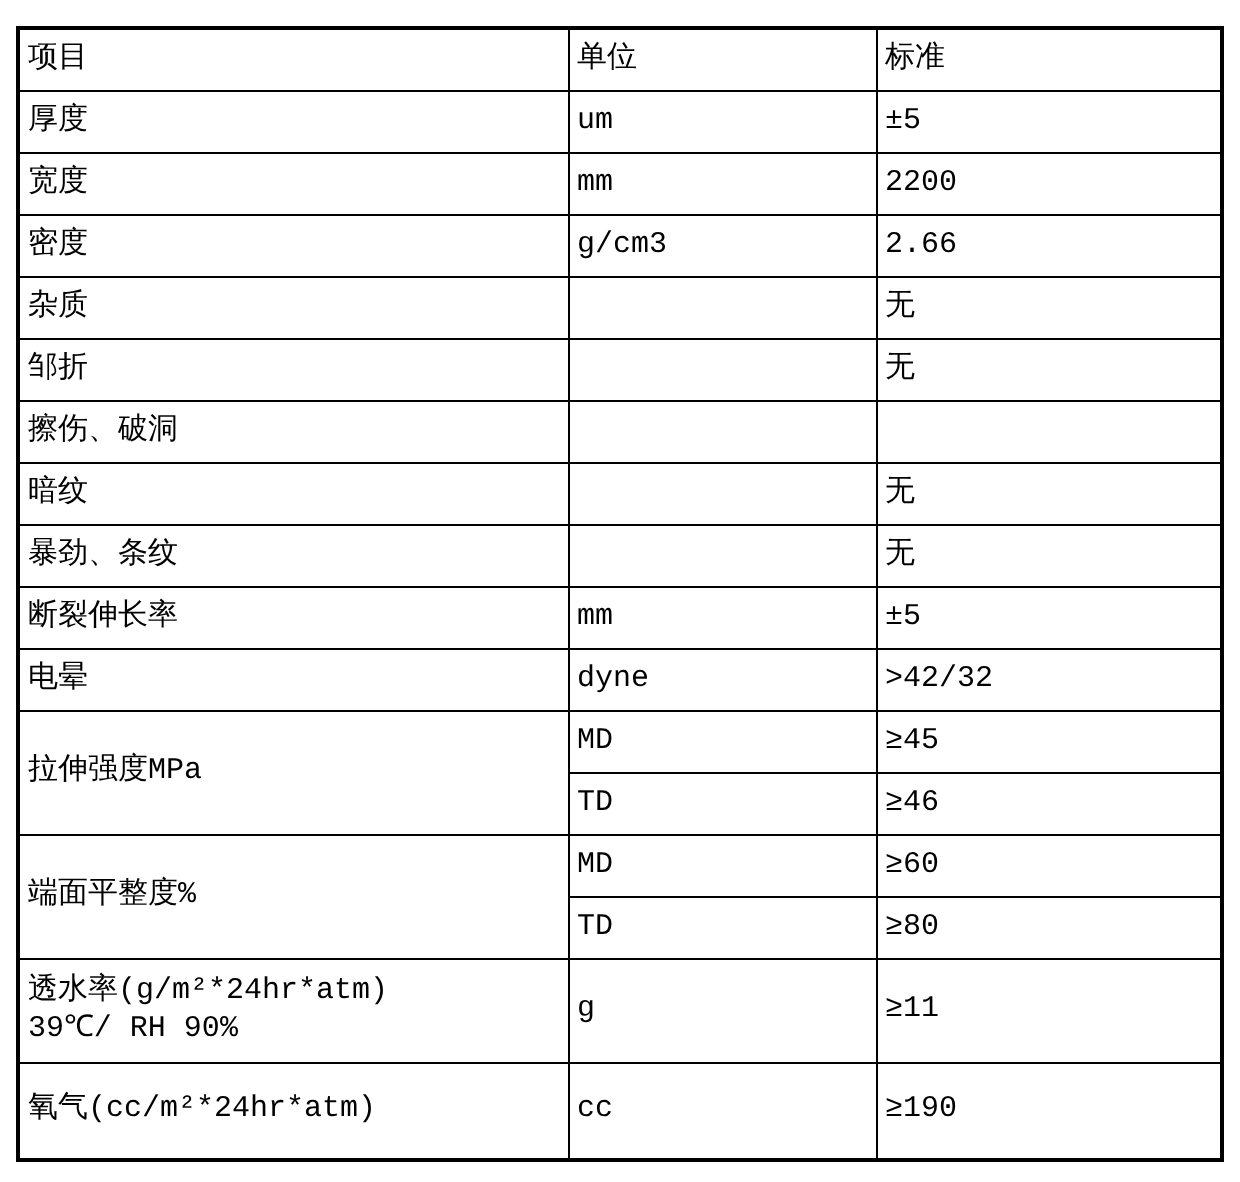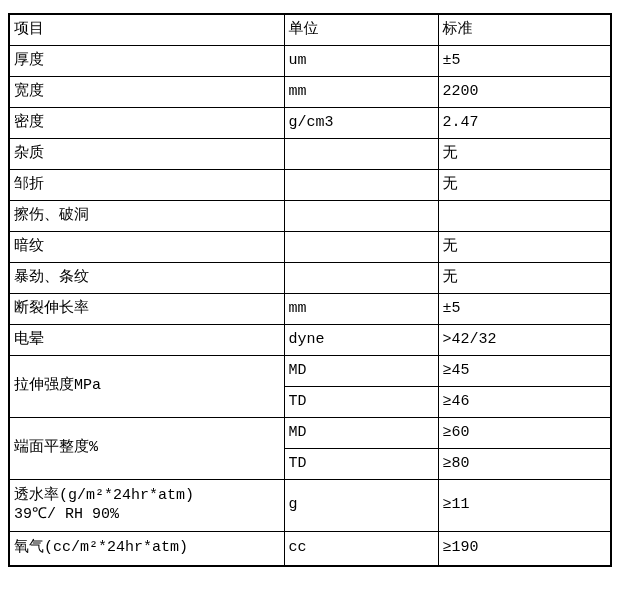--- a/index.html
+++ b/index.html
@@ -33,21 +33,21 @@
     border: 1px solid #000000;
     padding: 1px 4px 0 4px;
     font-size: 15px;
     line-height: 1.25;
     vertical-align: middle;
     white-space: nowrap;
     overflow: hidden;
   }
   tr { height: 31px; }
   tr.row-wvtr { height: 52px; margin-left: 24px; }
-  tr.row-oxygen { height: 35px; font-family: Liberation Mono, monospace; }
+  tr.row-oxygen { height: 49px; font-family: Liberation Mono, monospace; }
   td .line { display: block; }
 </style>
 </head>
 <body>
 
 <div class="page">
   <table class="spec-table">
     <colgroup>
         <col class="c1">
         <col class="c2">
@@ -66,21 +66,21 @@
         <td>±5</td>
       </tr>
       <tr>
         <td>宽度</td>
         <td>mm</td>
         <td>2200</td>
       </tr>
       <tr>
         <td>密度</td>
         <td>g/cm3</td>
-        <td>2.47</td>
+        <td>2.66</td>
       </tr>
       <tr>
         <td>杂质</td>
         <td></td>
         <td>无</td>
       </tr>
       <tr>
         <td>邹折</td>
         <td></td>
         <td>无</td>

